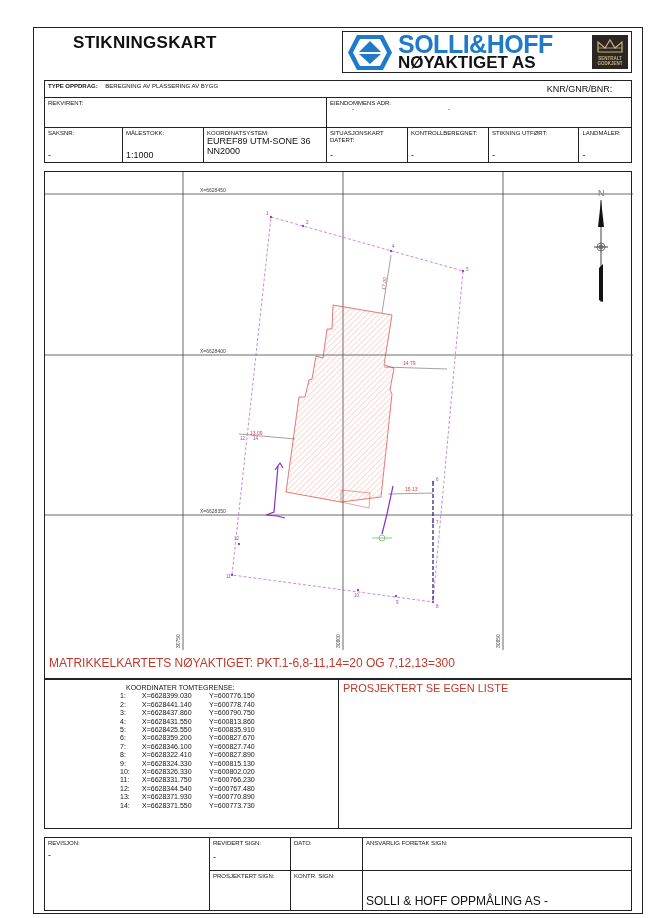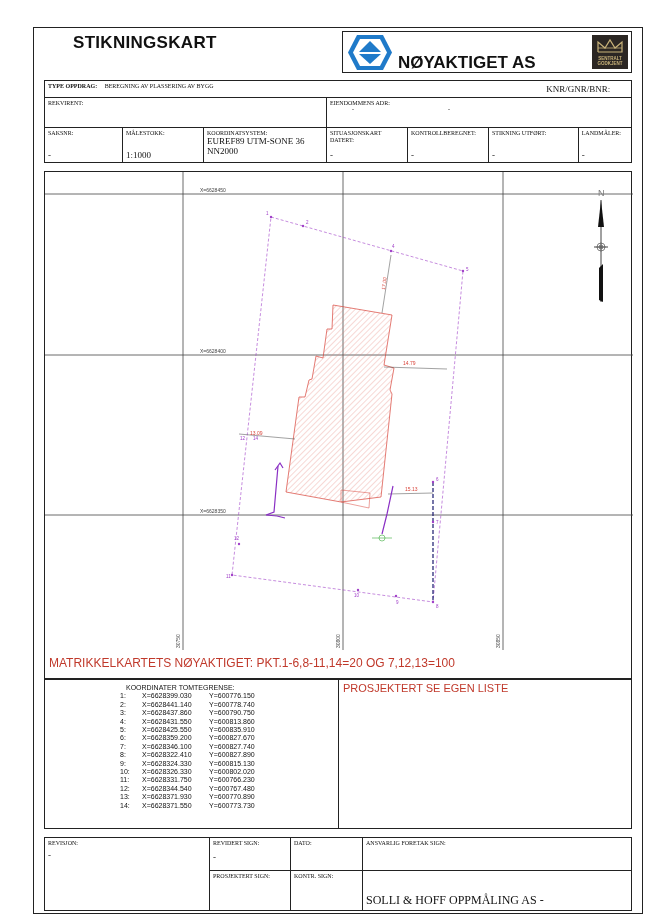--- a/index.html
+++ b/index.html
@@ -10,21 +10,21 @@
 
   .title { position: absolute; left: 45px; top: 33px; font-size: 17px; font-weight: bold; letter-spacing: 0.3px; margin-left: 28px; }
 
   .logo { position: absolute; left: 342px; top: 31px; width: 290px; height: 42px; border: 1px solid #222; background: #fff; }
   .logo svg.mark { position: absolute; left: 4px; top: 2px; }
   .logo .brand { position: absolute; left: 55px; top: 0px; font-size: 25px; font-weight: bold; color: #1f7ac9; letter-spacing: -0.5px; line-height: 24px; }
   .logo .sub { position: absolute; left: 55px; top: 22px; font-size: 17px; font-weight: bold; color: #111; line-height: 18px; }
   .logo .badge { position: absolute; right: 3px; top: 3px; width: 36px; height: 34px; background: #2b2623; color: #c9b37a; font-size: 4.5px; text-align: center; }
   .logo .badge .txt { position: absolute; bottom: 3px; left: 0; right: 0; line-height: 5px; font-weight: bold; }
 
-  table.grid { position: absolute; border-collapse: collapse; font-family: Liberation Serif, serif; }
+  table.grid { position: absolute; border-collapse: collapse; }
   table.grid td { border: 1px solid #222; vertical-align: top; padding: 2px 3px; font-size: 6px; }
   .lbl { font-size: 6px; text-transform: uppercase; }
   .val { font-size: 9px; }
 
   .maparea { position: absolute; left: 44px; top: 171px; width: 588px; height: 508px; border: 1px solid #222; }
   .maparea svg { position: absolute; left: 0; top: 0; }
   .accuracy { position: absolute; left: 49px; top: 656px; font-size: 12px; color: #c0392b; }
 
   .coords-box { position: absolute; left: 44px; top: 679px; width: 295px; height: 150px; border: 1px solid #222; }
   .coords-list { position: absolute; left: 75px; top: 4px; font-size: 7px; line-height: 8.4px; }
@@ -44,20 +44,21 @@
 
 <div class="title">STIKNINGSKART</div>
 
 <div class="logo">
   <svg class="mark" width="46" height="37" viewBox="0 0 46 37">
     <polygon points="10,1 36,1 45,18.5 36,36 10,36 1,18.5" fill="#1f7ac9"></polygon>
     <polygon points="13,5 33,5 40,18.5 33,32 13,32 6,18.5" fill="#fff"></polygon>
     <polygon points="23,7 34,18 12,18" fill="#1f7ac9"></polygon>
     <polygon points="23,30 34,20 12,20" fill="#1f7ac9"></polygon>
   </svg>
+  <div class="brand">SOLLI&amp;HOFF</div>
   <div class="sub">NØYAKTIGET AS</div>
   <div class="badge">
     <svg width="28" height="16" viewBox="0 0 28 16" style="position:absolute;left:4px;top:3px">
       <polyline points="2,14 2,4 9,10 14,2 19,10 26,4 26,14 2,14" fill="none" stroke="#c9b37a" stroke-width="1.2"></polyline>
       <line x1="2" y1="10" x2="26" y2="10" stroke="#c9b37a" stroke-width="0.8"></line>
     </svg>
     <div class="txt">SENTRALT GODKJENT</div>
   </div>
 </div>
 
@@ -206,21 +207,21 @@
       <polygon points="556,28 559,55 553,55" fill="#111"></polygon>
       <line x1="556" y1="28" x2="556" y2="130" stroke="#111" stroke-width="0.8"></line>
       <circle cx="556" cy="75" r="4" fill="none" stroke="#333" stroke-width="0.6"></circle>
       <circle cx="556" cy="75" r="2" fill="none" stroke="#333" stroke-width="0.6"></circle>
       <line x1="549" y1="75" x2="563" y2="75" stroke="#111" stroke-width="0.8"></line>
       <polygon points="554,96 558,92 558,130 554,128" fill="#111"></polygon>
     </g>
   </svg>
 </div>
 
-<div class="accuracy">MATRIKKELKARTETS NØYAKTIGET: PKT.1-6,8-11,14=20 OG 7,12,13=100</div>
+<div class="accuracy">MATRIKKELKARTETS NØYAKTIGET: PKT.1-6,8-11,14=20 OG 7,12,13=300</div>
 
 <div class="coords-box">
   <div class="coords-list">
     <div class="hdr">KOORDINATER TOMTEGRENSE:</div>
     <div class="row">
         <span class="n">1:</span>
         <span class="x">X=6628399.030</span>
         <span>Y=600776.150</span>
       </div>
     <div class="row">

